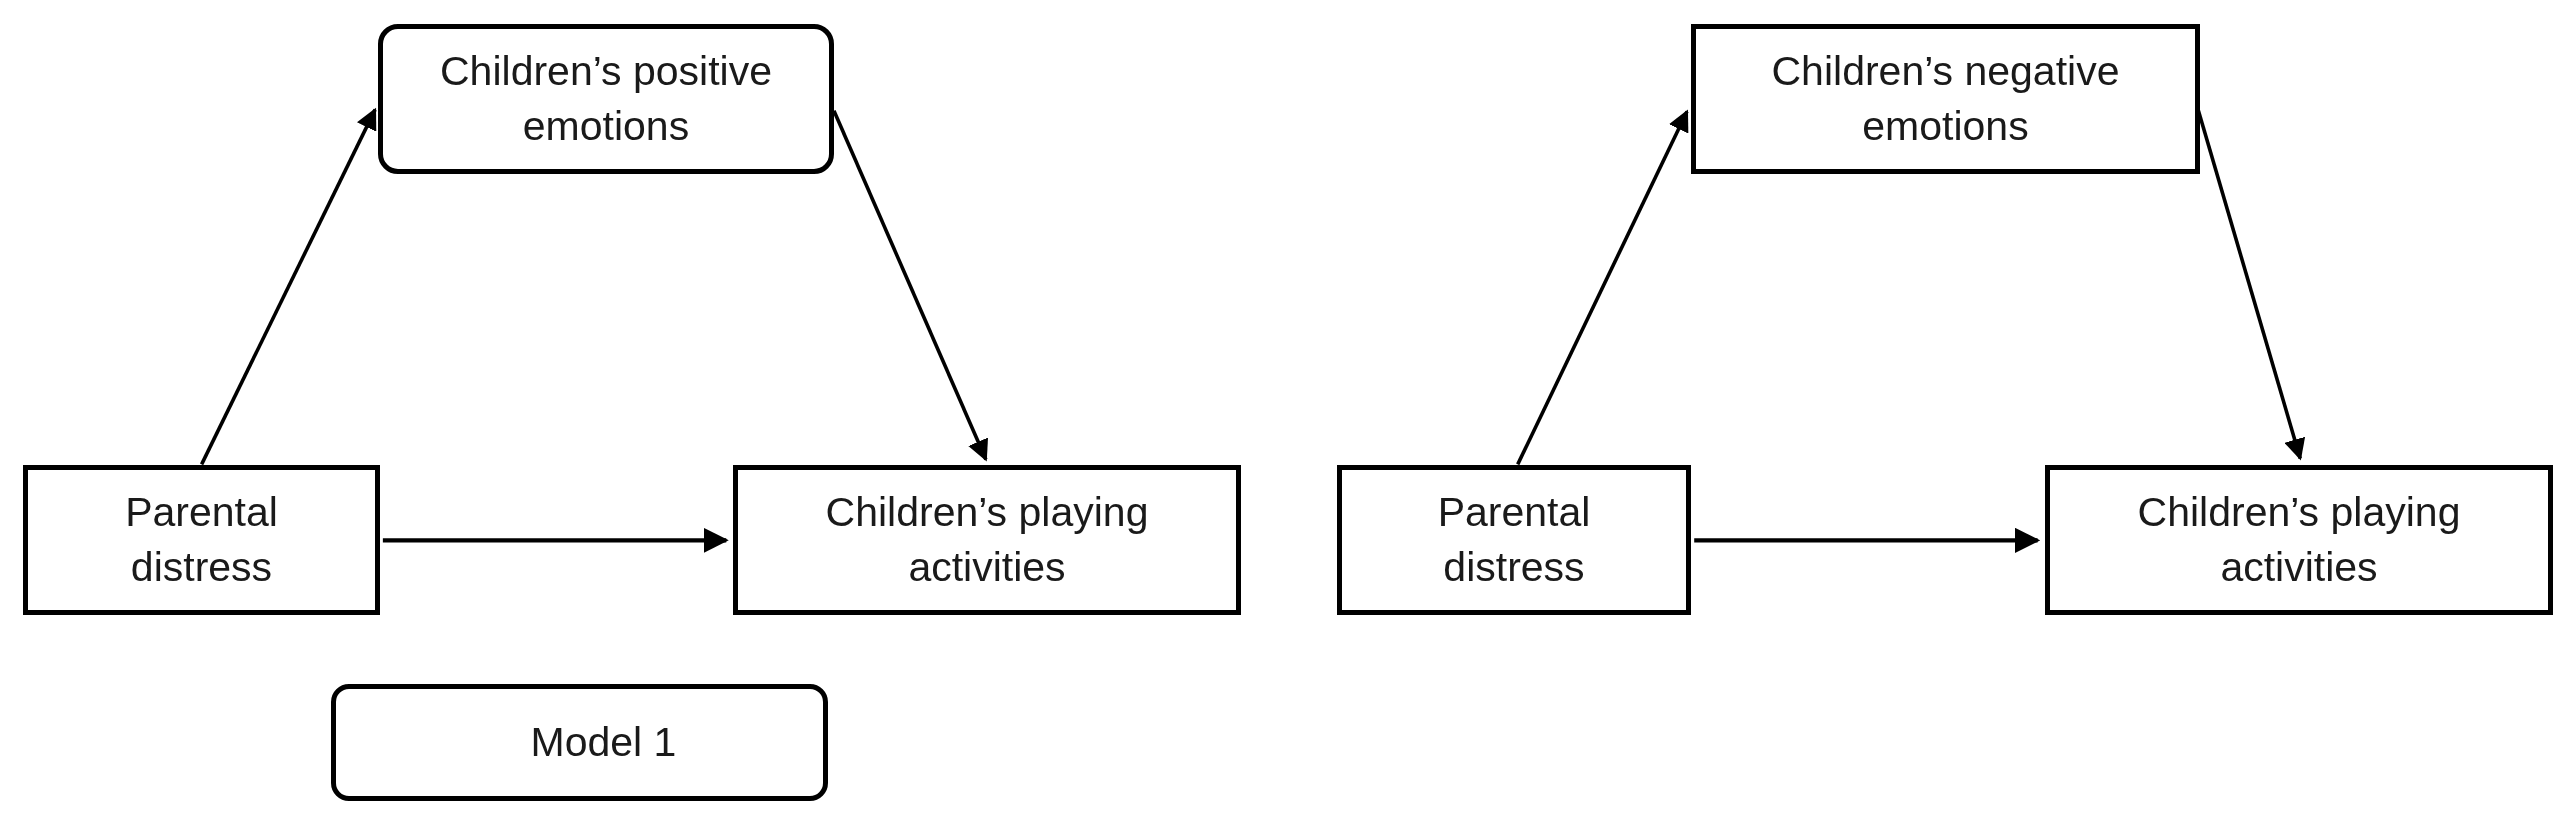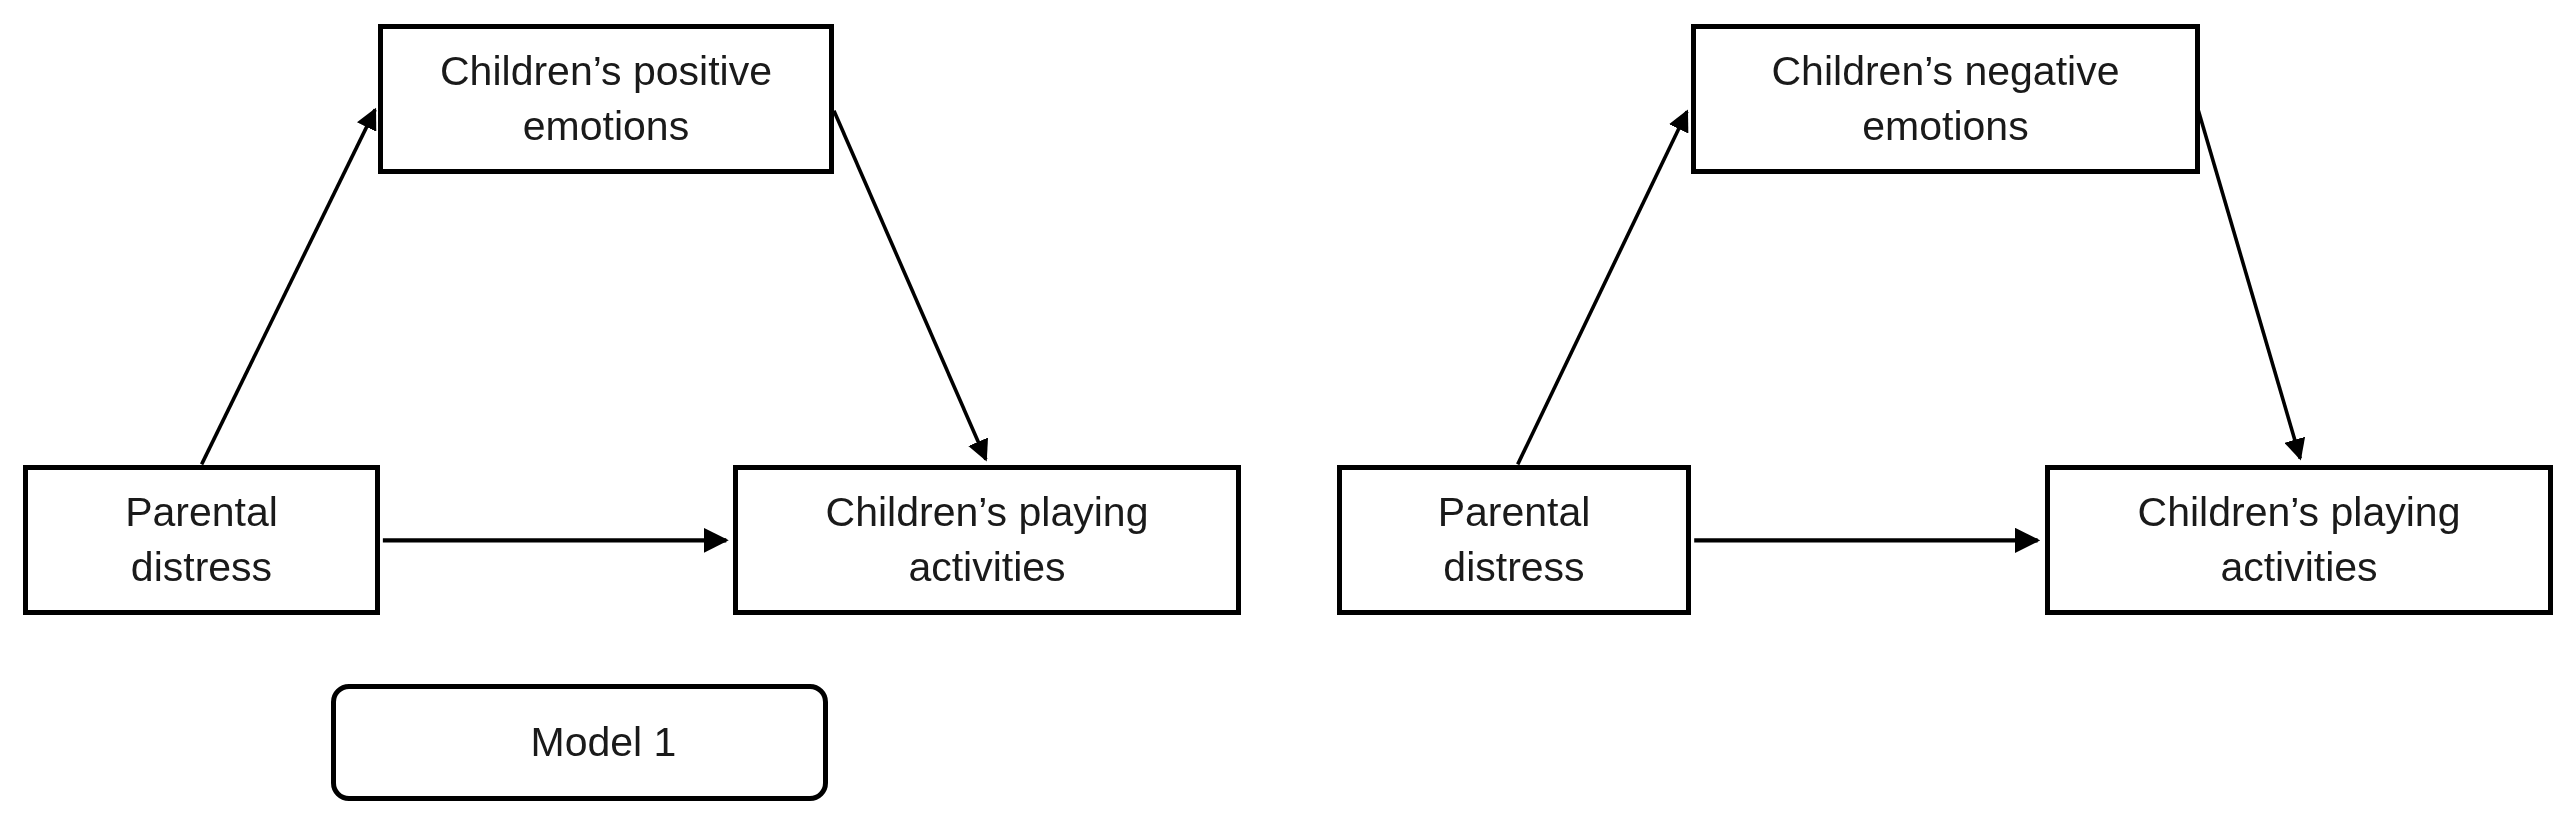--- a/index.html
+++ b/index.html
@@ -36,21 +36,21 @@
   .node .label {
     font-size: 41px;
     line-height: 1.35;
     white-space: pre-line;
     color: #1a1a1a;
   }
   .caption-box {
     border-radius: 18px;
   }
   
-  .m1-mediator  { left:  378px; top:   24px; width: 456px; height: 150px; }
+  .m1-mediator  { left:  378px; top:   24px; width: 456px; height: 150px; border-radius: 20px; }
   .m1-predictor { left:   23px; top:  465px; width: 357px; height: 150px; }
   .m1-outcome   { left: 733px; top:  465px; width: 508px; height: 150px; }
   .m1-caption   { left:  331px; top: 684px; width: 497px; height: 117px; padding-left: 48px; }
   
   .m2-mediator  { left: 1691px; top:   24px; width: 509px; height: 150px; align-items: center; }
   .m2-predictor { left: 1337px; top:  465px; width: 354px; height: 150px; }
   .m2-outcome   { left: 2045px; top:  465px; width: 508px; height: 150px; }
   .m2-caption   { left: 1691px; top: 701px; width: 497px; height: 118px; }
 </style>
 </head>

